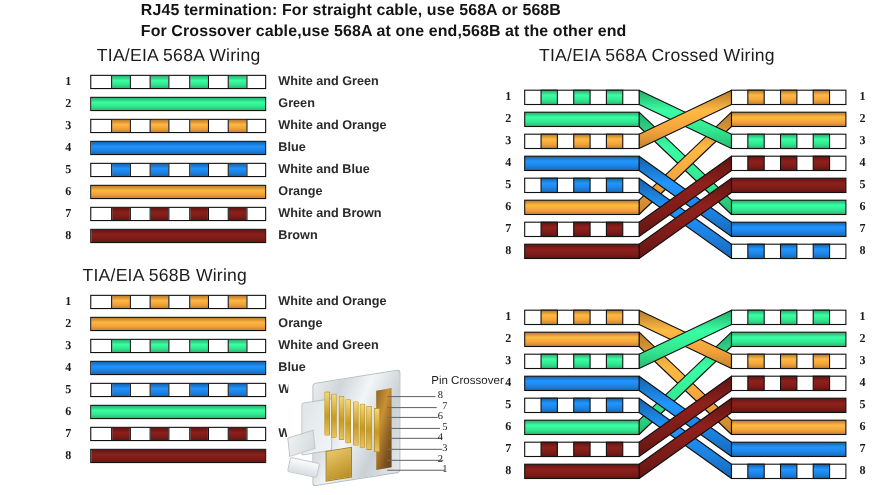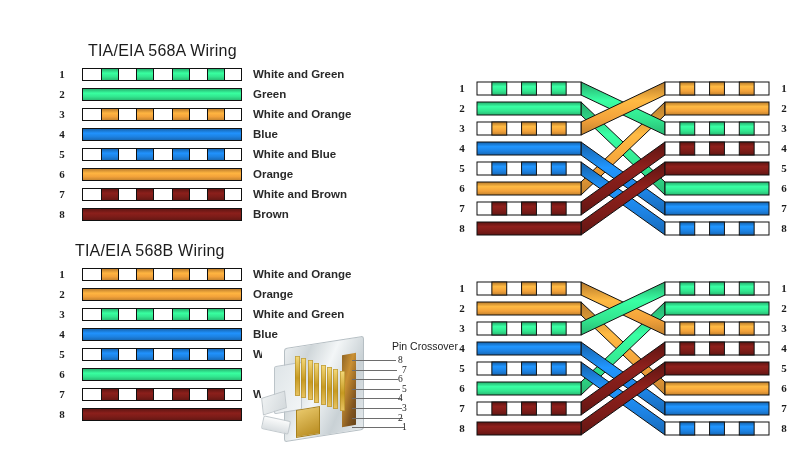--- a/index.html
+++ b/index.html
@@ -93,20 +93,24 @@
     position:absolute;font-size:9.5px;color:#1d1d1d;font-family:"Liberation Serif",serif;
     line-height:9px;
   }
   .lead{position:absolute;height:1px;background:#6d6d6d;}
 </style>
 </head>
 <body>
 
 <div class="root">
 
+  <div class="note">
+    <div>RJ45 termination: For straight cable, use 568A or 568B</div>
+    <div>For Crossover cable,use 568A at one end,568B at the other end</div>
+  </div>
 
   <div class="panel" id="panel-a-wiring" style="left:55px;top:42px;width:390px;height:185px;">
     <div class="panel-title" style="left:33px;top:0;">TIA/EIA 568A Wiring</div>
     <div id="rows-a-wiring">
         <div class="pin" style="left: 0px; top: 26px;">1</div>
         <div class="wire" style="left: 27px; top: 26px; width: 160px;">
           <span class="seg" style="left: 17.7778px; width: 17.7778px; background: linear-gradient(rgb(39, 179, 112) 0%, rgb(56, 255, 160) 38%, rgb(50, 230, 143) 70%, rgb(41, 189, 117) 100%);"></span>
           <span class="seg" style="left: 53.3333px; width: 17.7778px; background: linear-gradient(rgb(39, 179, 112) 0%, rgb(56, 255, 160) 38%, rgb(50, 230, 143) 70%, rgb(41, 189, 117) 100%);"></span>
           <span class="seg" style="left: 88.8889px; width: 17.7778px; background: linear-gradient(rgb(39, 179, 112) 0%, rgb(56, 255, 160) 38%, rgb(50, 230, 143) 70%, rgb(41, 189, 117) 100%);"></span>
           <span class="seg" style="left: 124.444px; width: 17.7778px; background: linear-gradient(rgb(39, 179, 112) 0%, rgb(56, 255, 160) 38%, rgb(50, 230, 143) 70%, rgb(41, 189, 117) 100%);"></span>
@@ -195,20 +199,21 @@
           <span class="seg" style="left: 124.444px; width: 17.7778px; background: linear-gradient(rgb(97, 22, 19) 0%, rgb(139, 31, 27) 38%, rgb(124, 28, 24) 70%, rgb(102, 23, 20) 100%);"></span>
         </div>
         <div class="label" style="left: 198px; top: 146px; clip-path: inset(0px 86px 0px 0px);">White and Brown</div>
         <div class="pin" style="left: 0px; top: 166px;">8</div>
         <div class="wire" style="left: 27px; top: 166px; width: 160px; background: linear-gradient(rgb(97, 22, 19) 0%, rgb(139, 31, 27) 38%, rgb(124, 28, 24) 70%, rgb(102, 23, 20) 100%);"></div>
         <div class="label" style="left: 198px; top: 166px; clip-path: inset(0px 96px 0px 0px);">Brown</div>
       </div>
   </div>
 
   <div class="panel cross" id="panel-a-crossed" style="left:455px;top:42px;width:340px;height:190px;">
+    <div class="panel-title" style="left:35px;top:0;">TIA/EIA 568A Crossed Wiring</div>
     <div id="cross-a" style="position: absolute; left: 0px; top: 14px;">
         <svg width="336" height="190" viewBox="0 0 336 190">
           <defs>
             <linearGradient id="g-a_crossed-green" x1="0" y1="0" x2="0" y2="1">
               <stop offset="0" stop-color="rgb(37,170,106)"></stop>
               <stop offset="0.35" stop-color="rgb(57,255,164)"></stop>
               <stop offset="0.7" stop-color="#32e68f"></stop>
               <stop offset="1" stop-color="rgb(40,184,114)"></stop>
             </linearGradient>
             <linearGradient id="g-a_crossed-orange" x1="0" y1="0" x2="0" y2="1">

